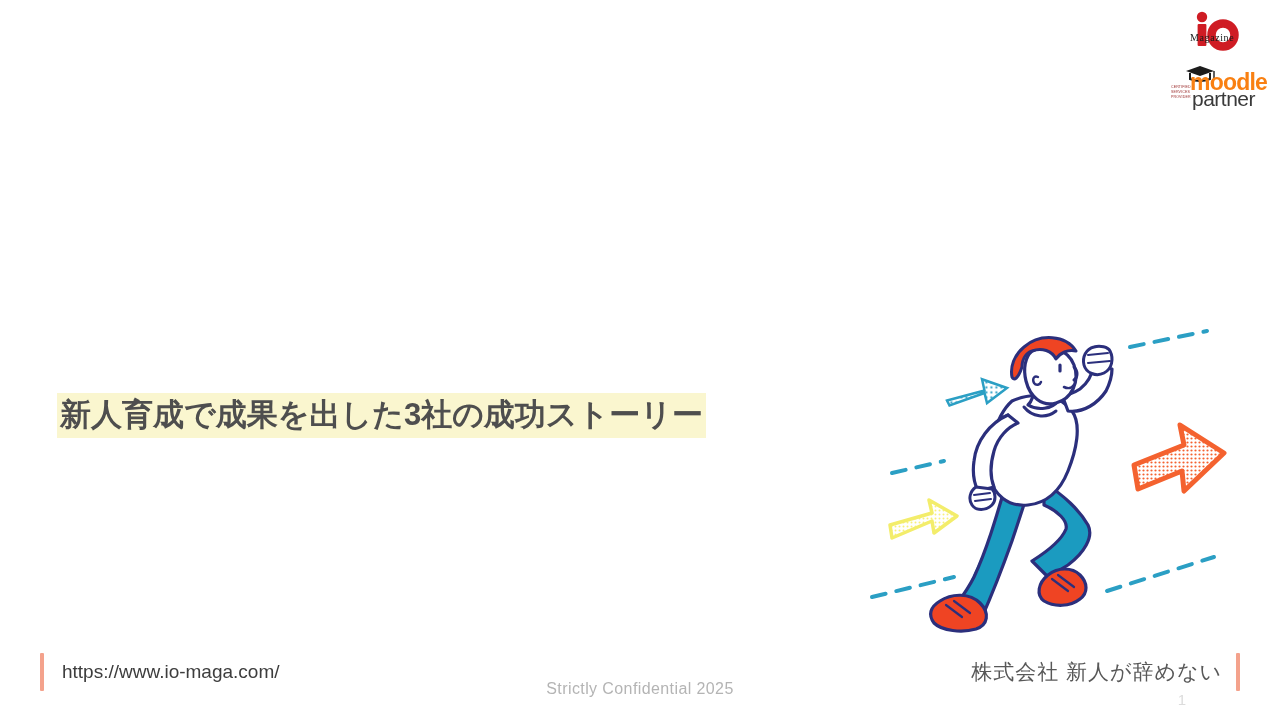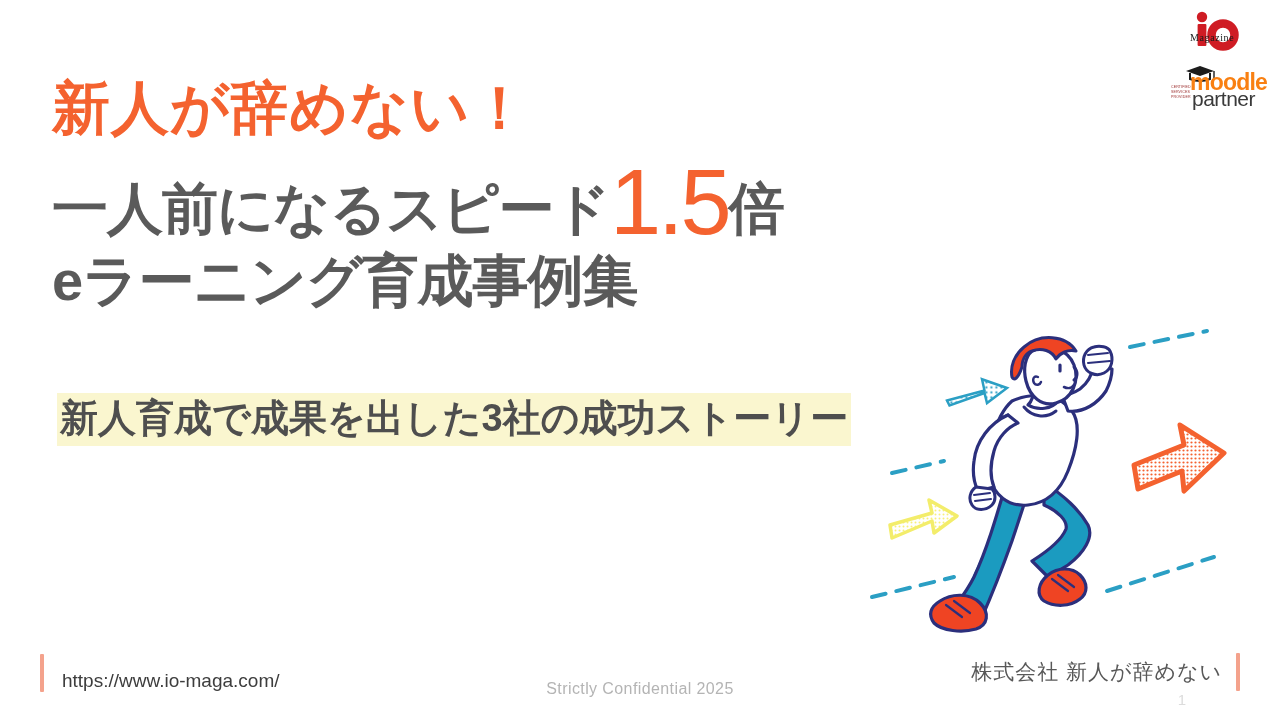--- a/index.html
+++ b/index.html
@@ -97,21 +97,21 @@
     letter-spacing: -1px;
     line-height: 1.0;
     white-space: nowrap;
   }
 
   
   .subtitle {
     position: absolute;
     left: 57px;
     top: 393px;
-    font-size: 38px;
+    font-size: 31px;
     font-weight: bold;
     color: #4e4e4e;
     background: #faf6cf;
     padding: 4px 3px 5px 3px;
     letter-spacing: 0px;
     white-space: nowrap;
     line-height: 1.15;
   }
 
   
@@ -123,21 +123,21 @@
     height: 310px;
   }
   .illustration svg { display: block; }
 
   
   .footer-url {
     position: absolute;
     left: 40px;
     bottom: 28px;
     display: flex;
-    align-items: flex-end;
+    align-items: center;
     gap: 18px;
     height: 40px;
   }
   .accent-bar {
     width: 4px;
     height: 38px;
     background: #f4a28c;
     border-radius: 1px;
   }
   .footer-url-text {
@@ -212,31 +212,20 @@
 
         <text x="22" y="46" font-family="Liberation Sans, sans-serif" font-size="21" fill="#3a3a3a" letter-spacing="-0.5">partner</text>
 
         <text x="1" y="28" font-family="Liberation Sans, sans-serif" font-size="3.6" fill="#9b2b2b" letter-spacing="0.1">CERTIFIED</text>
         <text x="1" y="33" font-family="Liberation Sans, sans-serif" font-size="3.6" fill="#9b2b2b" letter-spacing="0.1">SERVICES</text>
         <text x="1" y="38" font-family="Liberation Sans, sans-serif" font-size="3.6" fill="#9b2b2b" letter-spacing="0.1">PROVIDER</text>
       </svg>
     </div>
   </div>
 
-  <div class="headline-wrap">
-    <div class="h-line1">新人が辞めない！</div>
-
-    <div class="h-line2">
-      <span class="jp">一人前になるスピード</span>
-      <span class="num">1.5</span>
-      <span class="suffix">倍</span>
-    </div>
-
-    <div class="h-line3">eラーニング育成事例集</div>
-  </div>
 
   <div class="subtitle">新人育成で成果を出した3社の成功ストーリー</div>
 
   <div class="illustration">
     <svg width="418" height="310" viewBox="0 0 418 310" xmlns="http://www.w3.org/2000/svg">
       <defs>
         <pattern id="dotsOrange" width="4" height="4" patternUnits="userSpaceOnUse">
           <circle cx="1.5" cy="1.5" r="1.1" fill="#f4622f"></circle>
         </pattern>
         <pattern id="dotsYellow" width="4" height="4" patternUnits="userSpaceOnUse">

